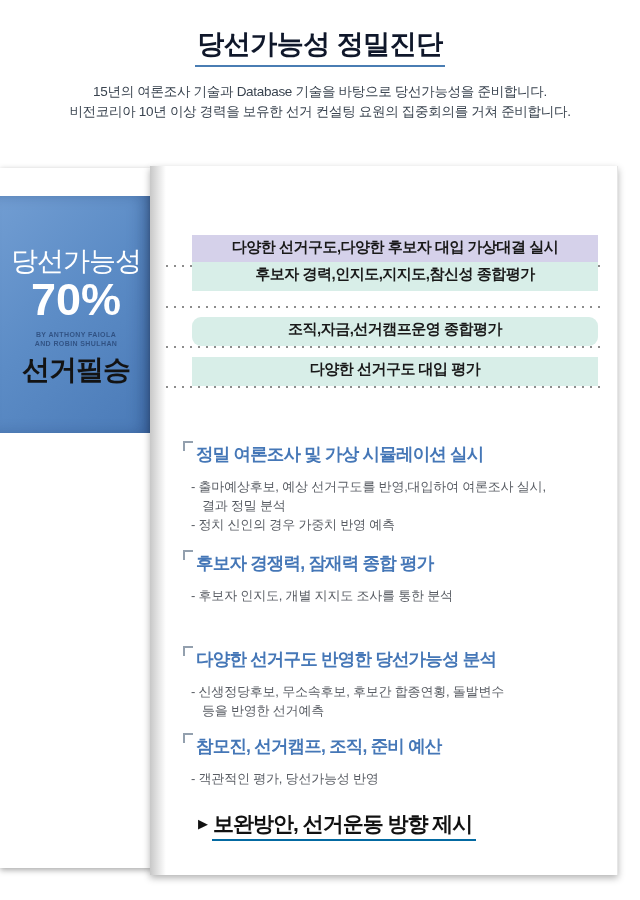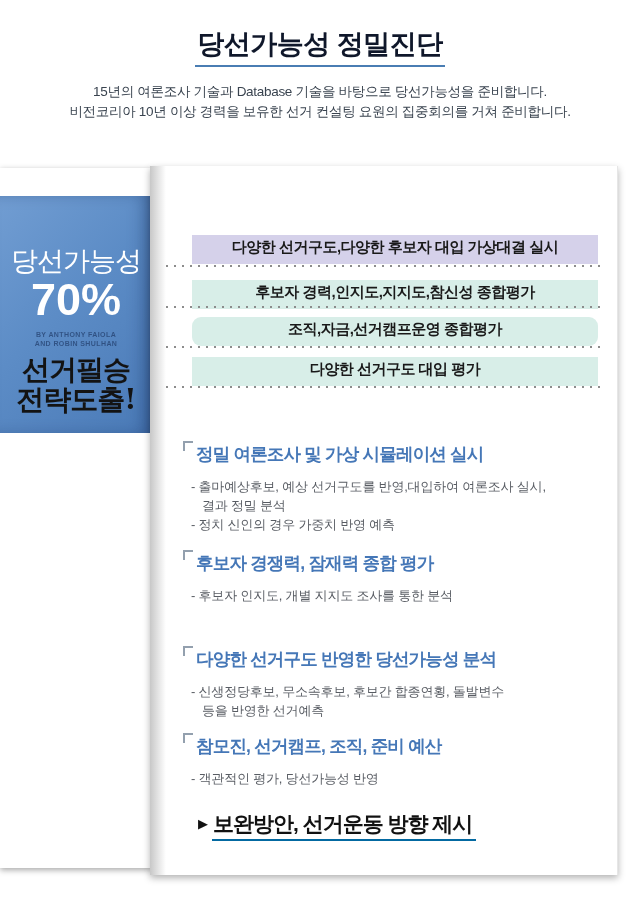--- a/index.html
+++ b/index.html
@@ -72,29 +72,28 @@
   <div class="left-page"></div>
   <div class="book-cover">
     <div class="cover-headline">당선가능성</div>
     <div class="cover-percent">70%</div>
     <div class="cover-byline">
       <div>BY ANTHONY FAIOLA</div>
       <div>AND ROBIN SHULHAN</div>
     </div>
     <div class="cover-slogan">
       <div>선거필승</div>
-      <div>전략도출!</div>
     </div>
   </div>
 
   <div class="right-page"></div>
 
   <div class="banner banner--purple" style="top:235px;">다양한 선거구도,다양한 후보자 대입 가상대결 실시</div>
   <div class="dotted-sep" style="top:265px;"></div>
-  <div class="banner banner--teal" style="top:280px;">후보자 경력,인지도,지지도,참신성 종합평가</div>
+  <div class="banner banner--teal" style="top:262px;">후보자 경력,인지도,지지도,참신성 종합평가</div>
   <div class="dotted-sep" style="top:306px;"></div>
   <div class="banner banner--teal" style="top:317px;border-radius:9px;">조직,자금,선거캠프운영 종합평가</div>
   <div class="dotted-sep" style="top:346px;"></div>
   <div class="banner banner--teal" style="top:357px;">다양한 선거구도 대입 평가</div>
   <div class="dotted-sep" style="top:386px;"></div>
 
   <div class="section" style="top:441px;">
     <div class="section-header">
       <span class="corner-bracket"></span>
       <span class="section-title">정밀 여론조사 및 가상 시뮬레이션 실시</span>

